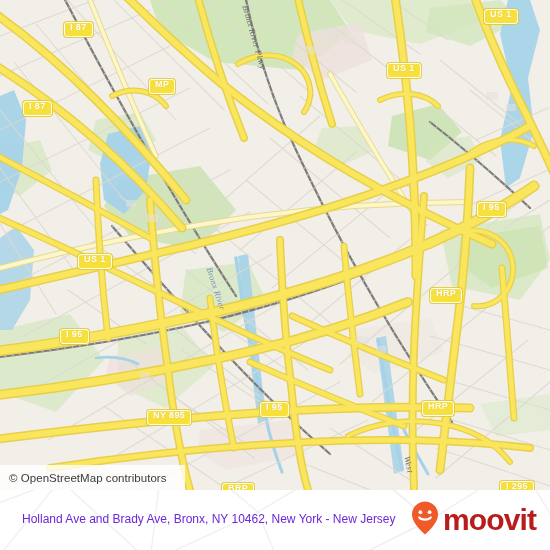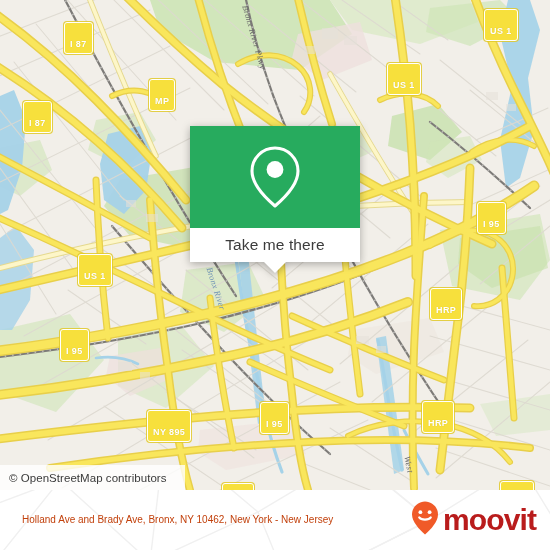--- a/index.html
+++ b/index.html
@@ -44,21 +44,21 @@
     position: absolute;
     box-sizing: border-box;
     background: #f7e03c;
     border: 1.5px solid #ffffff;
     border-radius: 3px;
     color: #ffffff;
     font-size: 9px;
     font-weight: bold;
     letter-spacing: 0.4px;
     line-height: 1;
-    padding: 17px 5px 4px 5px;
+    padding: 0 5px 4px 5px;
     white-space: nowrap;
     text-align: center;
     box-shadow: 0 0 0 1px rgba(225,200,40,0.85);
     text-shadow: 0 0 1px rgba(150,130,20,0.35);
   }
 
   
   .map-text {
     position: absolute;
     color: #6b6b6b;
@@ -155,22 +155,22 @@
     position: relative;
     width: 100%;
     height: 100%;
     display: flex;
     align-items: center;
     justify-content: space-between;
     padding: 0 14px 0 22px;
     box-sizing: border-box;
   }
   .address-text {
-    color: #c2410c;
-    font-size: 10px;
+    color: #6d28d9;
+    font-size: 12px;
     line-height: 1.42;
     max-width: 390px;
   }
   .moovit-logo {
     display: flex;
     align-items: center;
     gap: 2px;
     flex-shrink: 0;
   }
   .moovit-word {
@@ -439,34 +439,20 @@
       <div class="shield" style="left:500px; top:481px;">I 295</div>
       <div class="shield" style="left:222px; top:483px;">BRP</div>
     </div>
 
     <div>
       <div class="map-text river" style="left:214px; top:266px; transform:rotate(72deg); transform-origin:0 0;">Bronx River</div>
       <div class="map-text" style="left:250px; top:4px;   transform:rotate(74deg); transform-origin:0 0;">Bronx River Pkwy</div>
       <div class="map-text" style="left:412px; top:455px; transform:rotate(78deg); transform-origin:0 0;">West</div>
     </div>
 
-    <div class="popup-card">
-      <div class="popup-head">
-        <span>
-          <svg width="52" height="66" viewBox="0 0 52 66" aria-hidden="true">
-            <path d="M26 4 C13.3 4 3 14.3 3 27 C3 37.5 12.5 50.5 26 62 C39.5 50.5 49 37.5 49 27 C49 14.3 38.7 4 26 4 Z" fill="none" stroke="#ffffff" stroke-width="3.1" stroke-linejoin="round"></path>
-            <circle cx="26" cy="25.5" r="8.4" fill="#ffffff"></circle>
-          </svg>
-        </span>
-      </div>
-      <div class="popup-foot">
-        <span class="popup-foot-label">Take me there</span>
-        <span class="popup-tail"></span>
-      </div>
-    </div>
 
     <div class="attribution">
       <span>© OpenStreetMap contributors</span>
     </div>
   </div>
 
   <div class="bottom-bar">
 
     <svg class="bottom-watermark" viewBox="0 0 550 140">
       <g fill="none" stroke="#f0f0f0" stroke-width="1.4">

